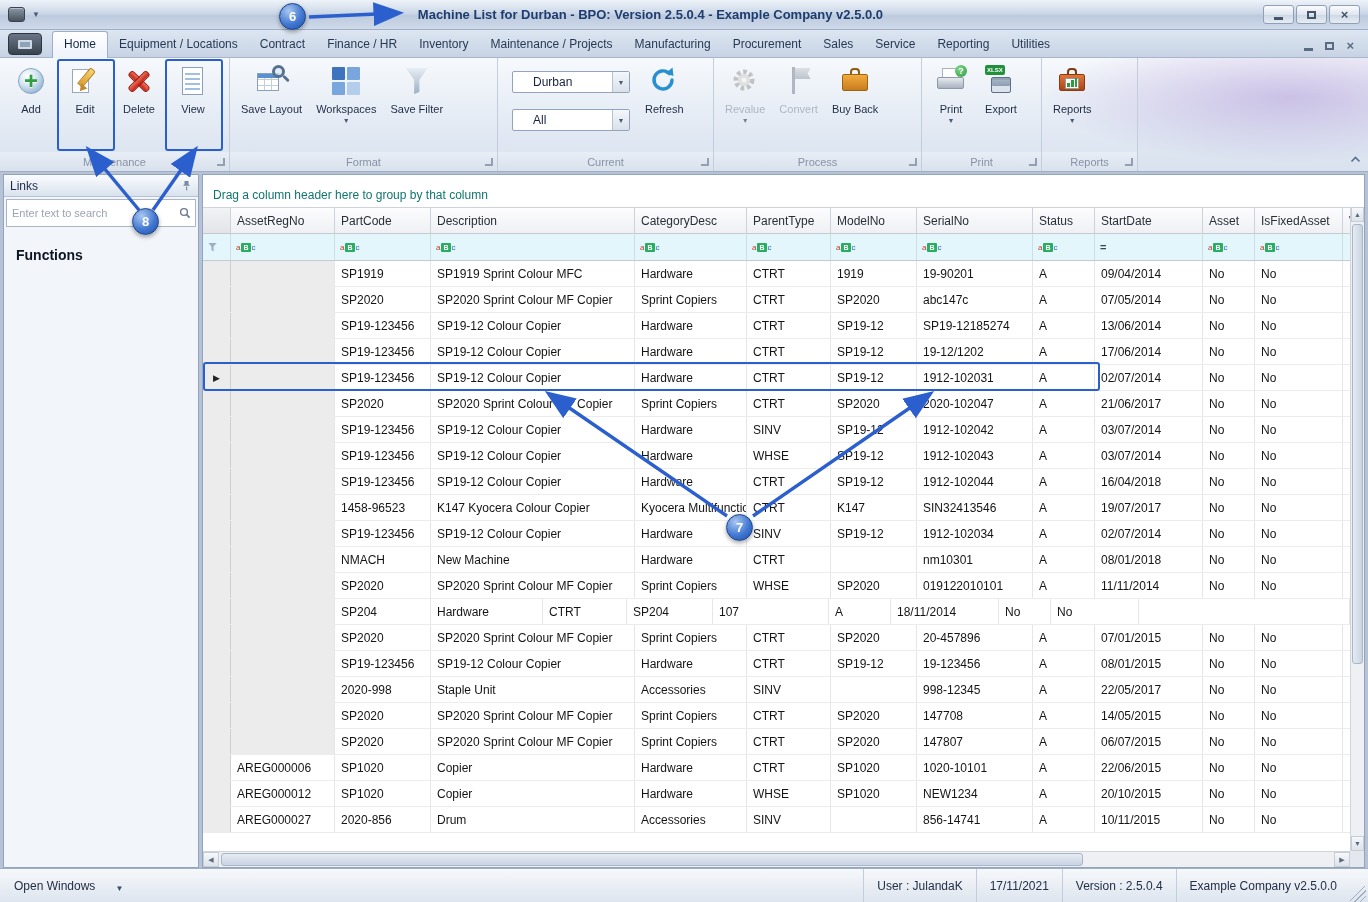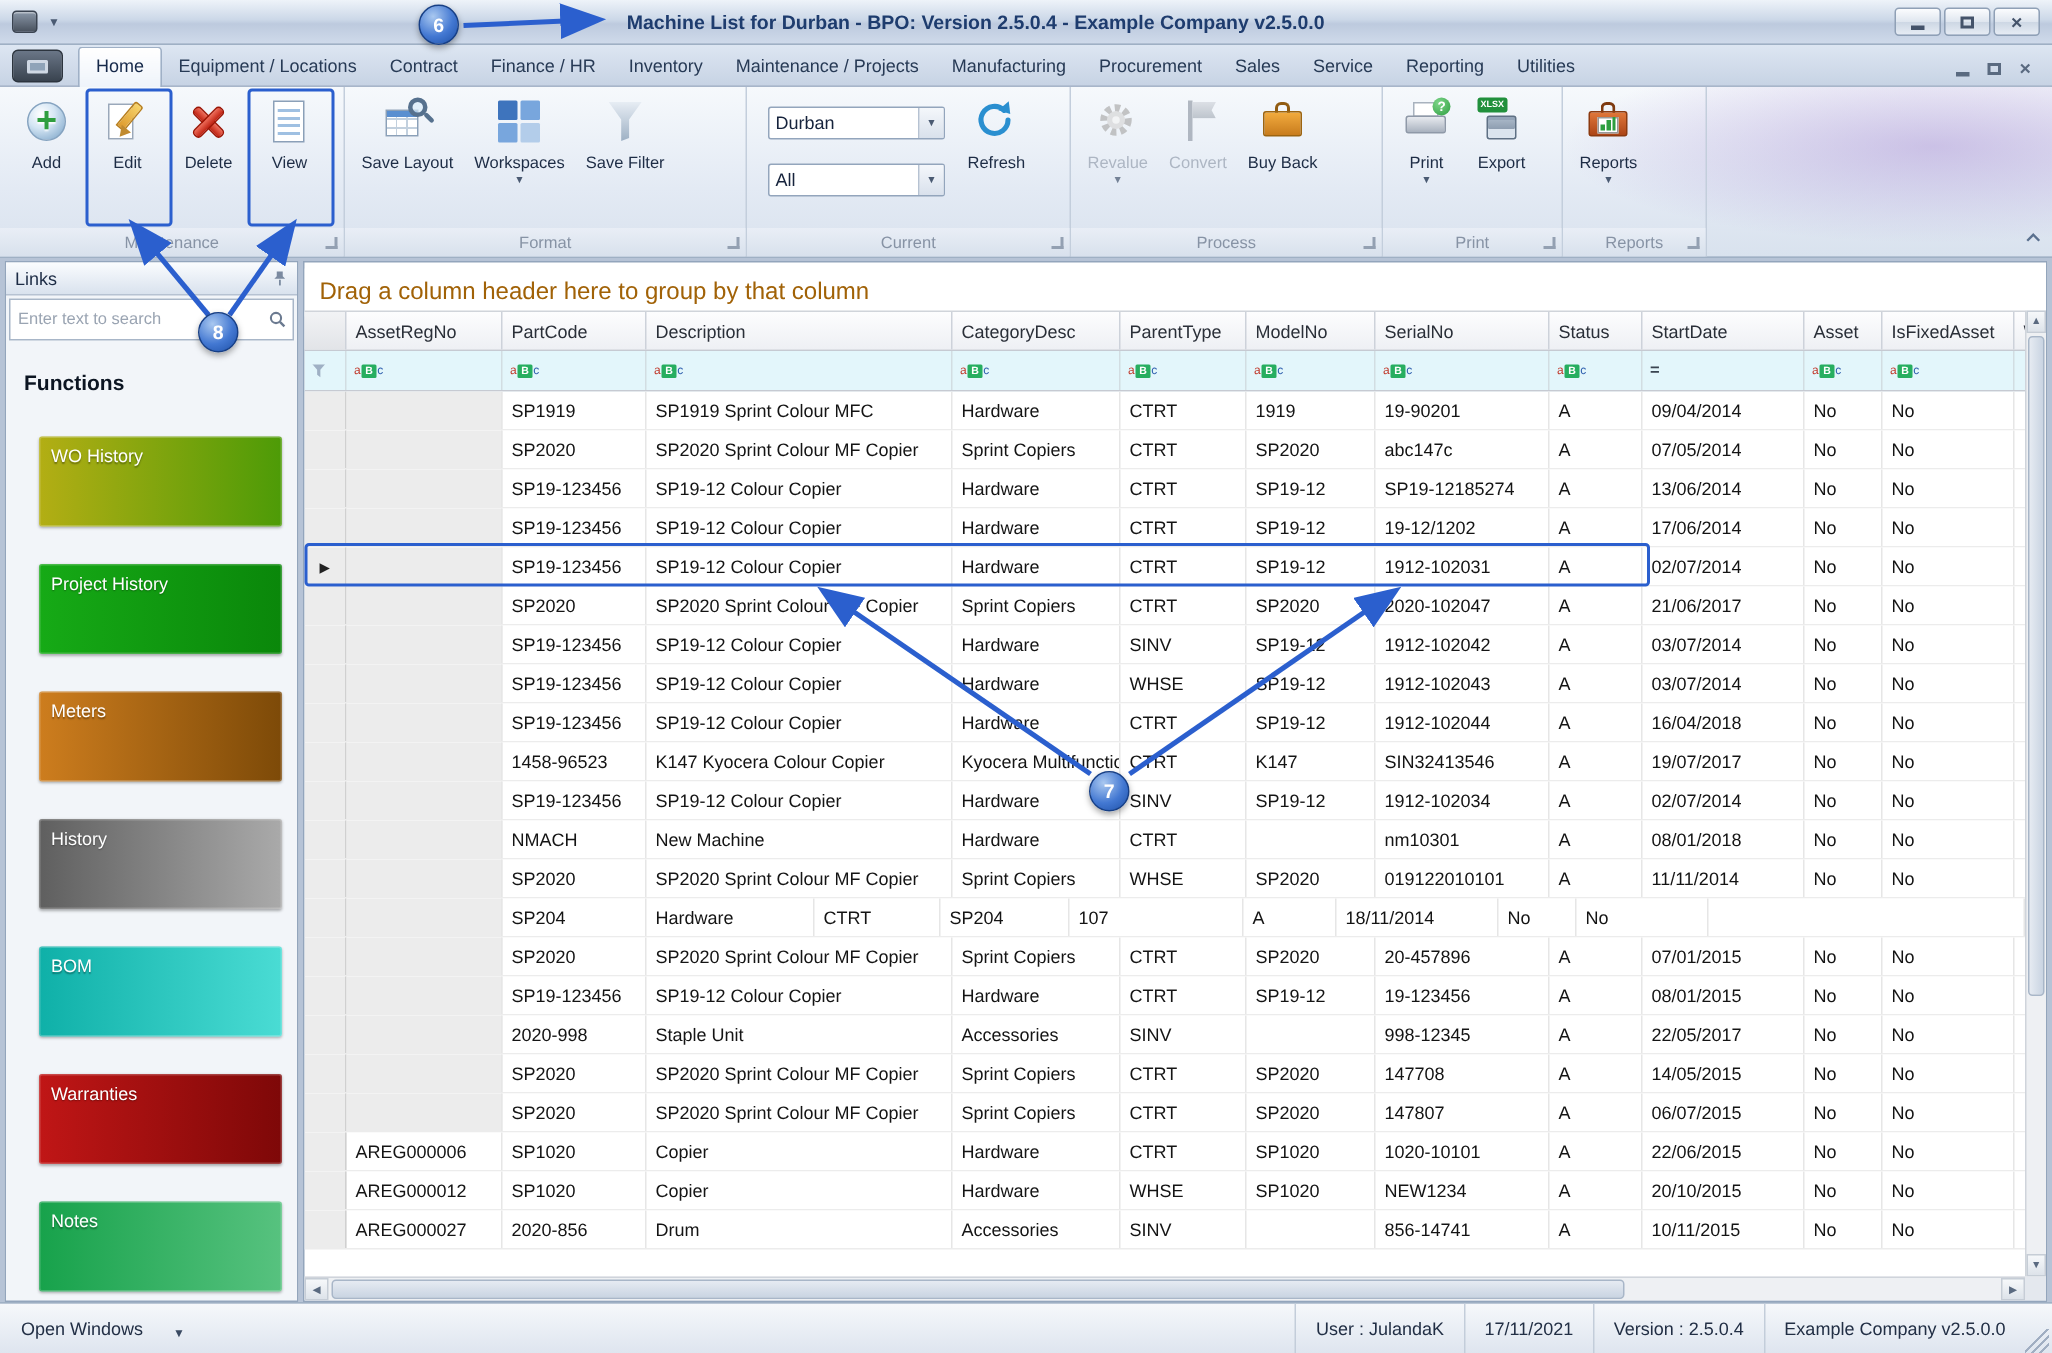--- a/index.html
+++ b/index.html
@@ -53,21 +53,21 @@
   .rgroup:nth-of-type(1) .rbtn{width:52px;min-width:52px;padding-left:0;padding-right:0}
   .rbl{font-size:11px;color:#1d2c45;margin-top:5px;line-height:12px;text-align:right;white-space:nowrap}
   .rdd{font-size:7px;color:#4a5a72;margin-top:2px}
   .rbtn.disabled{opacity:.72}
   .rbtn.disabled .rbl{color:#97a1b0}
   .collapse{position:absolute;right:6px;bottom:4px}
 
   .combocol{display:flex;flex-direction:column;gap:16px;margin:10px 8px 0 10px}
   .combo{width:118px;height:22px;border:1px solid #93a5bc;background:#fff;border-radius:2px;display:flex;align-items:center;
     font-size:12px;color:#16233c}
-  .combo-val{flex:1;padding-left:4px}
+  .combo-val{flex:1;padding-left:20px}
   .combo-arrow{width:17px;height:100%;border-left:1px solid #b6c2d2;display:flex;align-items:center;justify-content:center;
     font-size:7px;color:#4a5a72;background:linear-gradient(#f4f7fb,#d9e1ec)}
 
   
   .ic{width:34px;height:34px;position:relative;flex:none}
   .ic span,.ic i{position:absolute;display:block}
   .orb{left:4px;top:4px;width:26px;height:26px;border-radius:50%;border:1px solid #85a3c0;
     background:radial-gradient(circle at 35% 30%,#fff,#d5e6f4 40%,#9cbcd8 75%,#7fa2c2)}
   .plus{left:0;top:0;width:34px;height:34px;display:flex!important;align-items:center;justify-content:center;
     color:#2f9e3f;font-size:24px;font-weight:bold;text-shadow:0 1px 1px rgba(255,255,255,.8)}
@@ -124,21 +124,21 @@
   .searchrow input::placeholder{color:#9aa4b2}
   .mag{width:20px;display:flex;justify-content:center}
   .func-title{font-size:14px;font-weight:bold;color:#0c1522;padding:18px 0 0 12px}
   .funcs{position:absolute;left:22px;top:116px;right:10px}
   .fbtn{width:162px;height:60px;margin-bottom:25px;border-radius:2px;position:relative;
     box-shadow:0 1px 2px rgba(0,0,0,.3),inset 0 0 0 1px rgba(255,255,255,.22)}
   .fbl{position:absolute;left:8px;top:6px;color:#fff;font-size:12px;text-shadow:0 1px 1px rgba(0,0,0,.35)}
 
   
   .gridpanel{position:absolute;left:202px;top:2px;right:3px;bottom:0;background:#fff;border:1px solid #93a5bc;overflow:hidden}
-  .ghint{position:absolute;left:0;right:14px;top:4px;height:32px;line-height:32px;padding-left:10px;font-size:16px;color:#a16207;background:#fff}
+  .ghint{position:absolute;left:0;right:14px;top:4px;height:32px;line-height:32px;padding-left:10px;font-size:12px;color:#0f766e;background:#fff}
   .ghead{position:absolute;left:0;right:14px;top:32px;height:27px;display:flex;
     background:linear-gradient(#fdfdfe,#eef0f4);border-top:1px solid #d0d4da;border-bottom:1px solid #c6cad2}
   .ghcell{display:flex;align-items:center;padding:0 6px;font-size:12px;color:#2a2f38;border-right:1px solid #cdd2da;
     white-space:nowrap;overflow:hidden}
   .ghcell.ind{background:linear-gradient(#f2f3f5,#e2e4e8);padding:0}
   .gfilter{position:absolute;left:0;right:14px;top:59px;height:27px;display:flex;background:#e3f6fb;border-bottom:1px solid #c6cad2}
   .gfcell{display:flex;align-items:center;padding:0 5px;border-right:1px solid #d2dde2;overflow:hidden}
   .gbody{position:absolute;left:0;right:14px;top:86px;bottom:16px;overflow:hidden}
   .grow{display:flex;height:26px;background:#fff;border-bottom:1px solid #ececec}
   .gcell{display:flex;align-items:center;padding:0 6px;font-size:12px;color:#141414;border-right:1px solid #e6e6e6;
@@ -416,43 +416,20 @@
     <div class="searchrow">
       <input placeholder="Enter text to search" style="">
       <span class="mag" able="true">
         <svg width="12" height="12" viewBox="0 0 12 12">
             <circle cx="5" cy="5" r="3.4" fill="none" stroke="#6b7a90" stroke-width="1.4"></circle>
             <line x1="7.6" y1="7.6" x2="10.6" y2="10.6" stroke="#6b7a90" stroke-width="1.6"></line>
           </svg>
       </span>
     </div>
     <div class="func-title">Functions</div>
-    <div class="funcs">
-        <div class="fbtn" style="background: linear-gradient(to right, rgb(179, 174, 20), rgb(77, 155, 7));">
-          <span class="fbl">WO History</span>
-        </div>
-        <div class="fbtn" style="background: linear-gradient(to right, rgb(22, 170, 22), rgb(10, 135, 10));">
-          <span class="fbl">Project History</span>
-        </div>
-        <div class="fbtn" style="background: linear-gradient(to right, rgb(205, 125, 30), rgb(125, 74, 8));">
-          <span class="fbl">Meters</span>
-        </div>
-        <div class="fbtn" style="background: linear-gradient(to right, rgb(95, 95, 95), rgb(170, 170, 170));">
-          <span class="fbl">History</span>
-        </div>
-        <div class="fbtn" style="background: linear-gradient(to right, rgb(15, 176, 168), rgb(74, 220, 212));">
-          <span class="fbl">BOM</span>
-        </div>
-        <div class="fbtn" style="background: linear-gradient(to right, rgb(192, 22, 22), rgb(126, 8, 8));">
-          <span class="fbl">Warranties</span>
-        </div>
-        <div class="fbtn" style="background: linear-gradient(to right, rgb(23, 162, 75), rgb(87, 194, 127));">
-          <span class="fbl">Notes</span>
-        </div>
-      </div>
   </div>
 
   <div class="gridpanel">
     <div class="ghint">Drag a column header here to group by that column</div>
     <div class="ghead">
         <div class="ghcell ind w0"></div>
         <div class="ghcell w1">AssetRegNo</div>
         <div class="ghcell w2">PartCode</div>
         <div class="ghcell w3">Description</div>
         <div class="ghcell w4">CategoryDesc</div>

